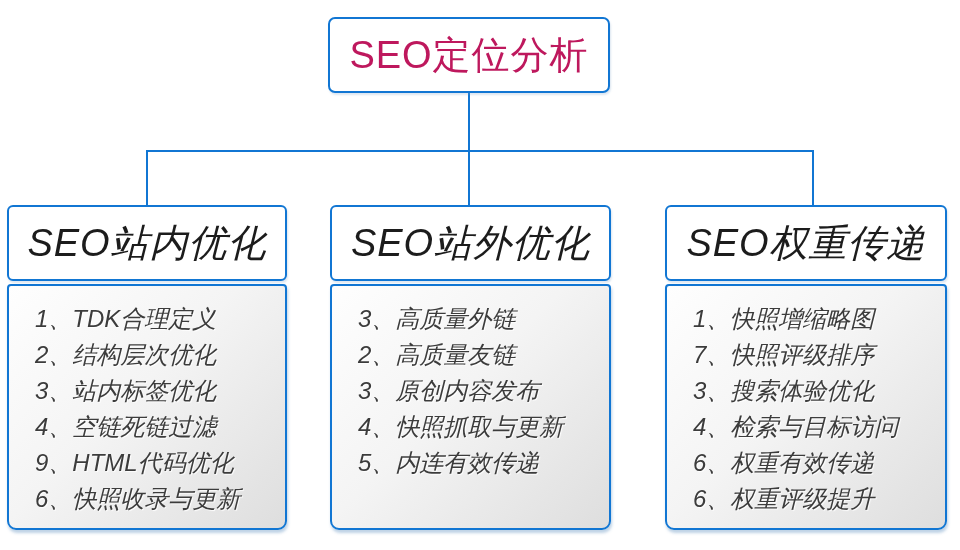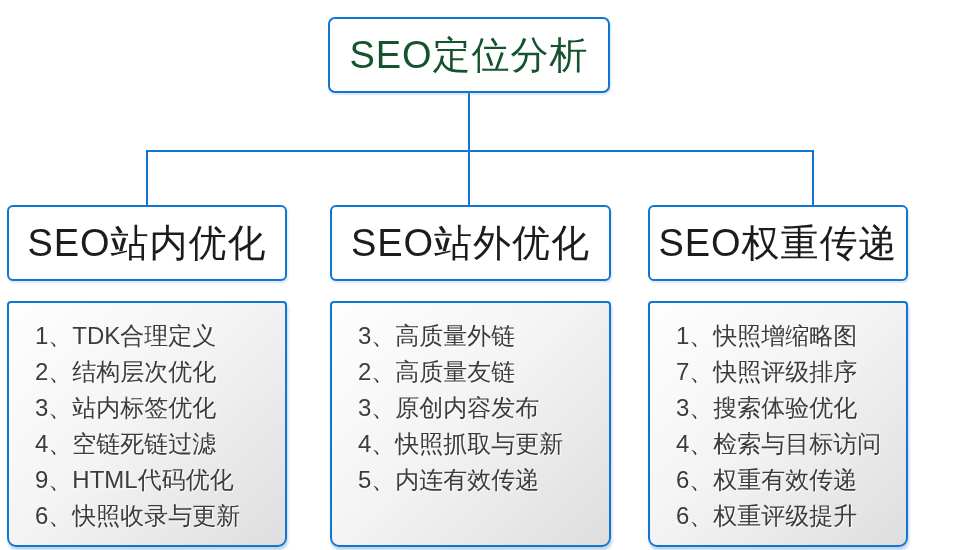--- a/index.html
+++ b/index.html
@@ -28,49 +28,50 @@
     width: 282px;
     height: 76px;
     background: #ffffff;
     border: 2px solid #1176d3;
     border-radius: 7px;
     box-sizing: border-box;
     display: flex;
     align-items: center;
     justify-content: center;
     font-size: 38px;
-    color: #14532d;
+    color: #be185d;
     letter-spacing: 1px;
     box-shadow: 1px 2px 2px rgba(120, 160, 200, 0.25);
   }
   
   .column {
     position: absolute;
     top: 205px;
+    font-style: italic;
   }
   .col-0 { left: 7px;   width: 280px; }
   .col-1 { left: 330px; width: 281px; }
-  .col-2 { left: 648px; width: 260px; }
+  .col-2 { left: 665px; width: 282px; }
   .col-header {
     width: 100%;
     height: 76px;
     background: #ffffff;
     border: 2px solid #1176d3;
     border-radius: 6px;
     box-sizing: border-box;
     display: flex;
     align-items: center;
     justify-content: center;
     font-size: 38px;
     color: #1c1c1c;
     letter-spacing: 1px;
     box-shadow: 1px 2px 2px rgba(120, 160, 200, 0.25);
   }
   .col-list {
-    margin-top: 20px;
+    margin-top: 3px;
     width: 100%;
     height: 246px;
     background: linear-gradient(135deg, #fefefe 0%, #f4f4f4 45%, #dedede 100%);
     border: 2px solid #1176d3;
     border-radius: 4px 4px 9px 9px;
     box-sizing: border-box;
     padding: 15px 0 0 26px;
     box-shadow: 1px 3px 3px rgba(70, 125, 180, 0.35);
   }
   .list-item {

